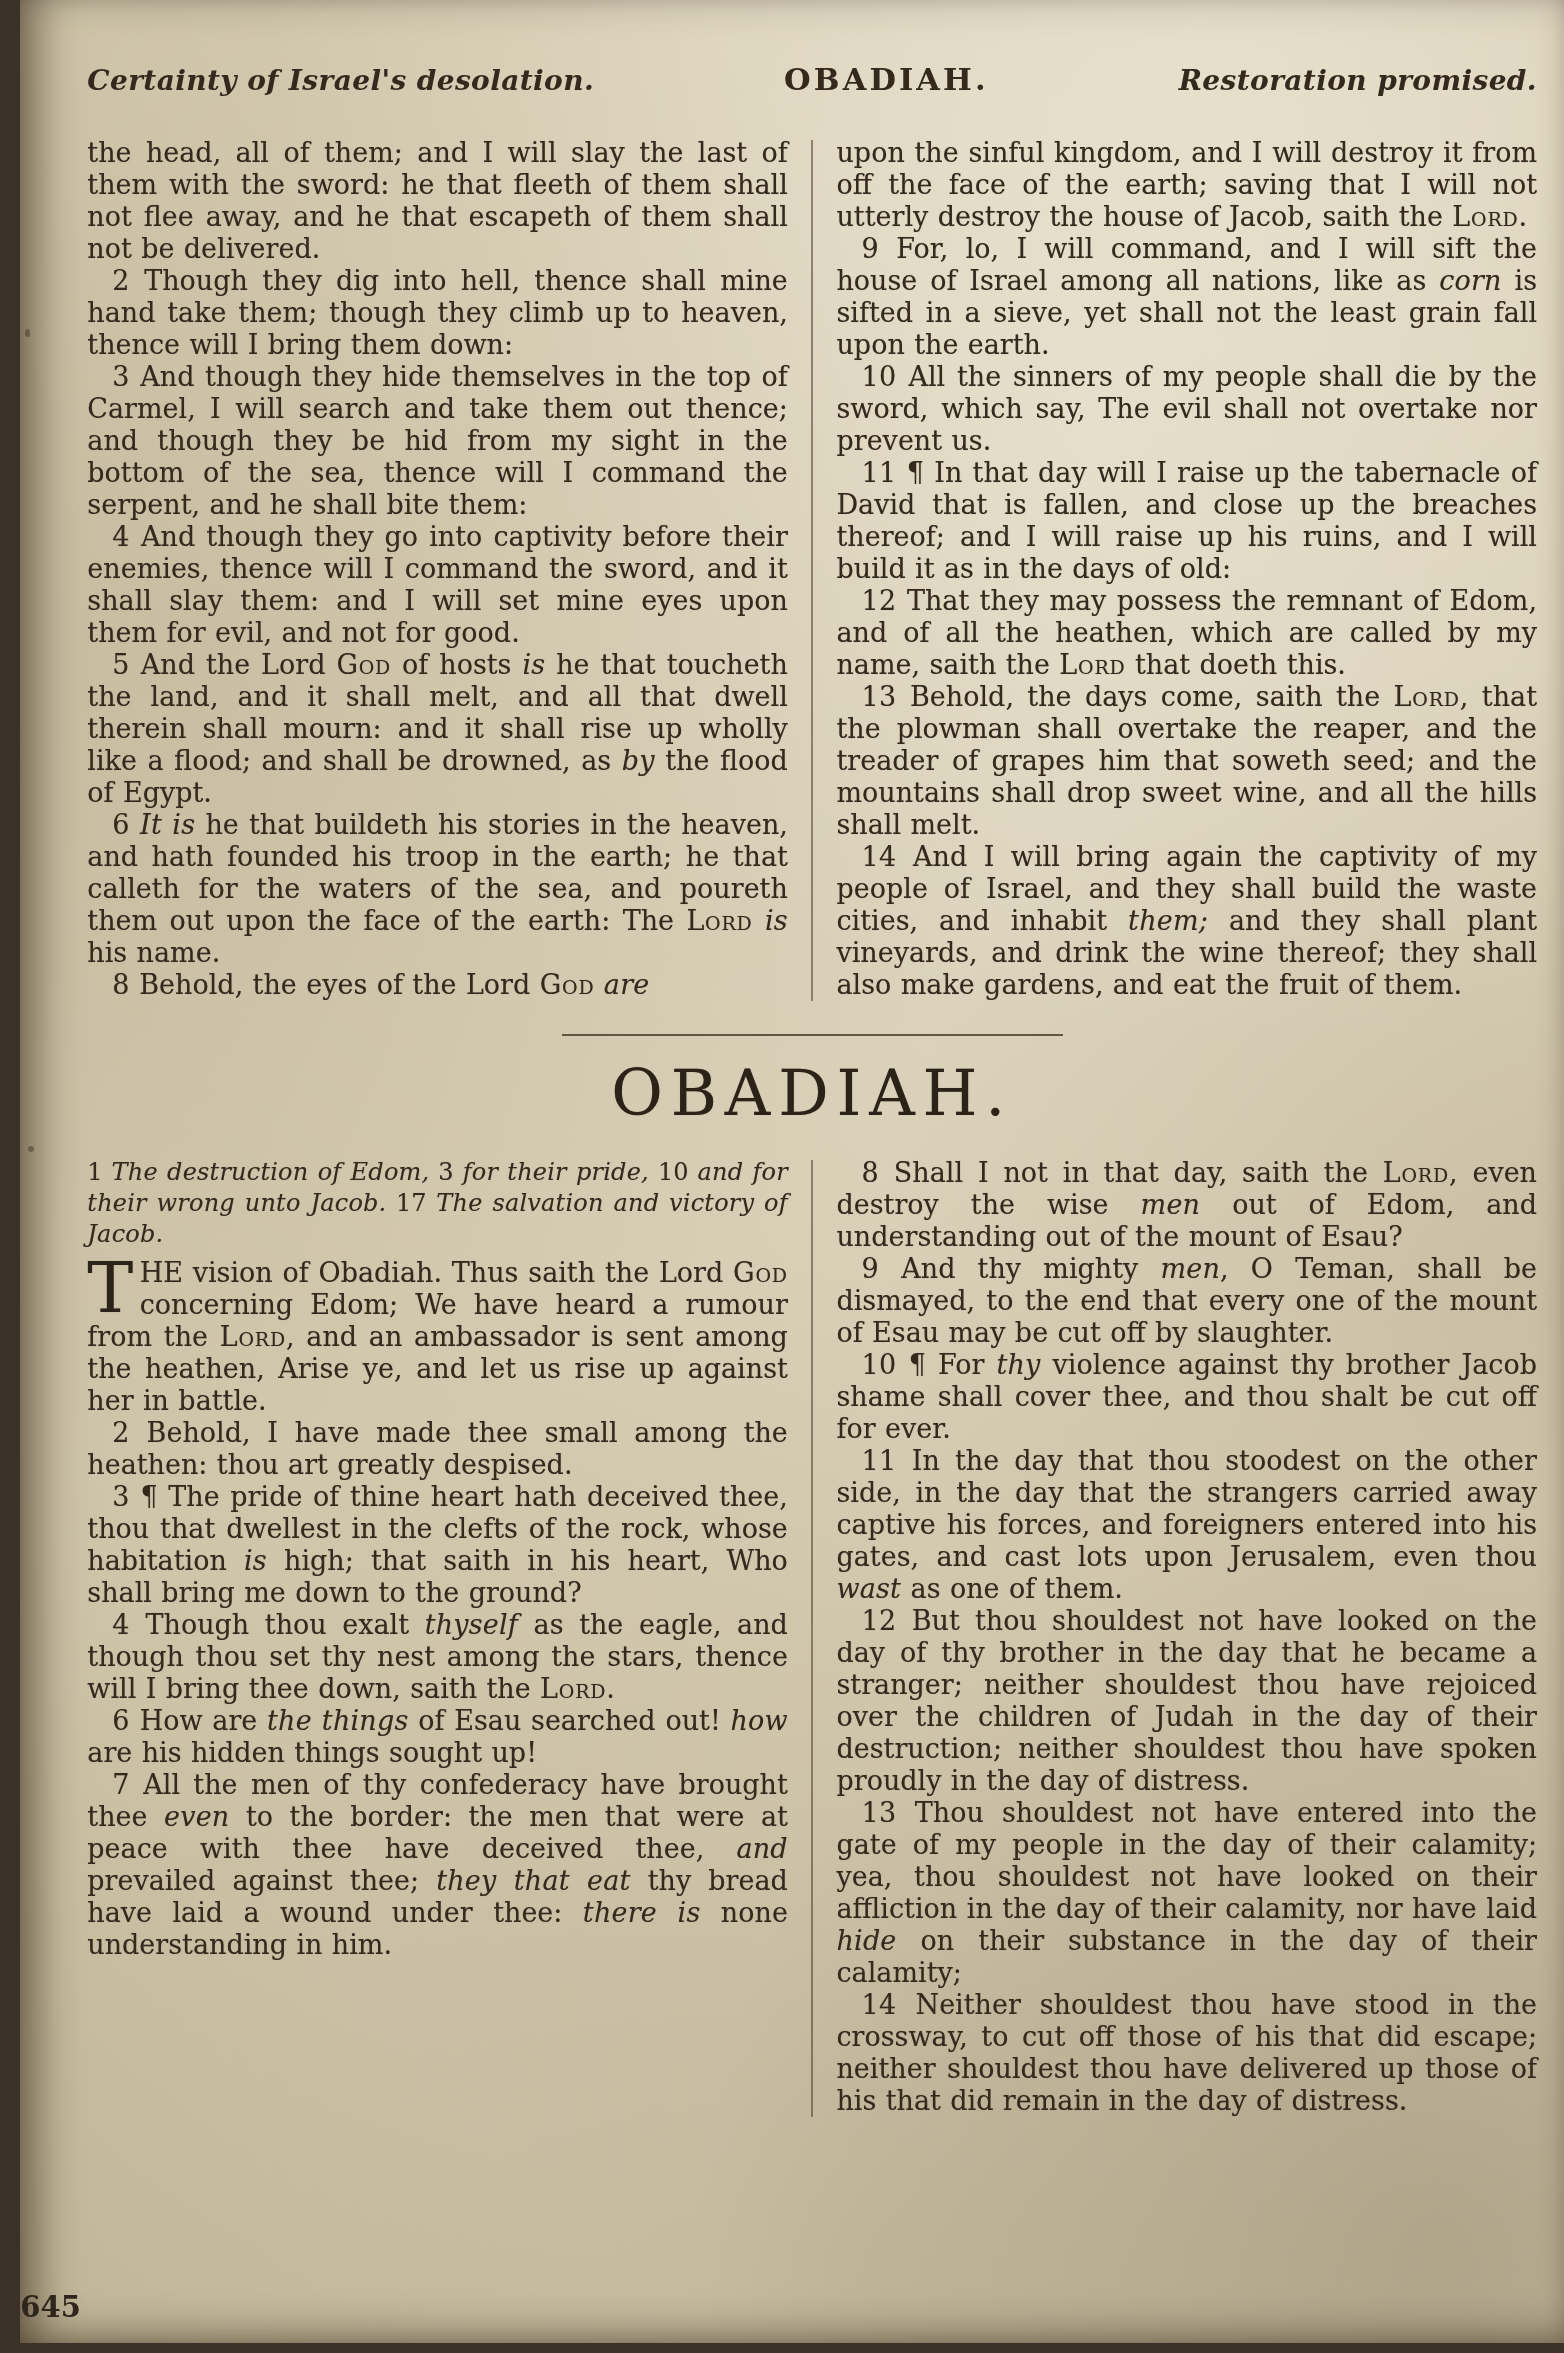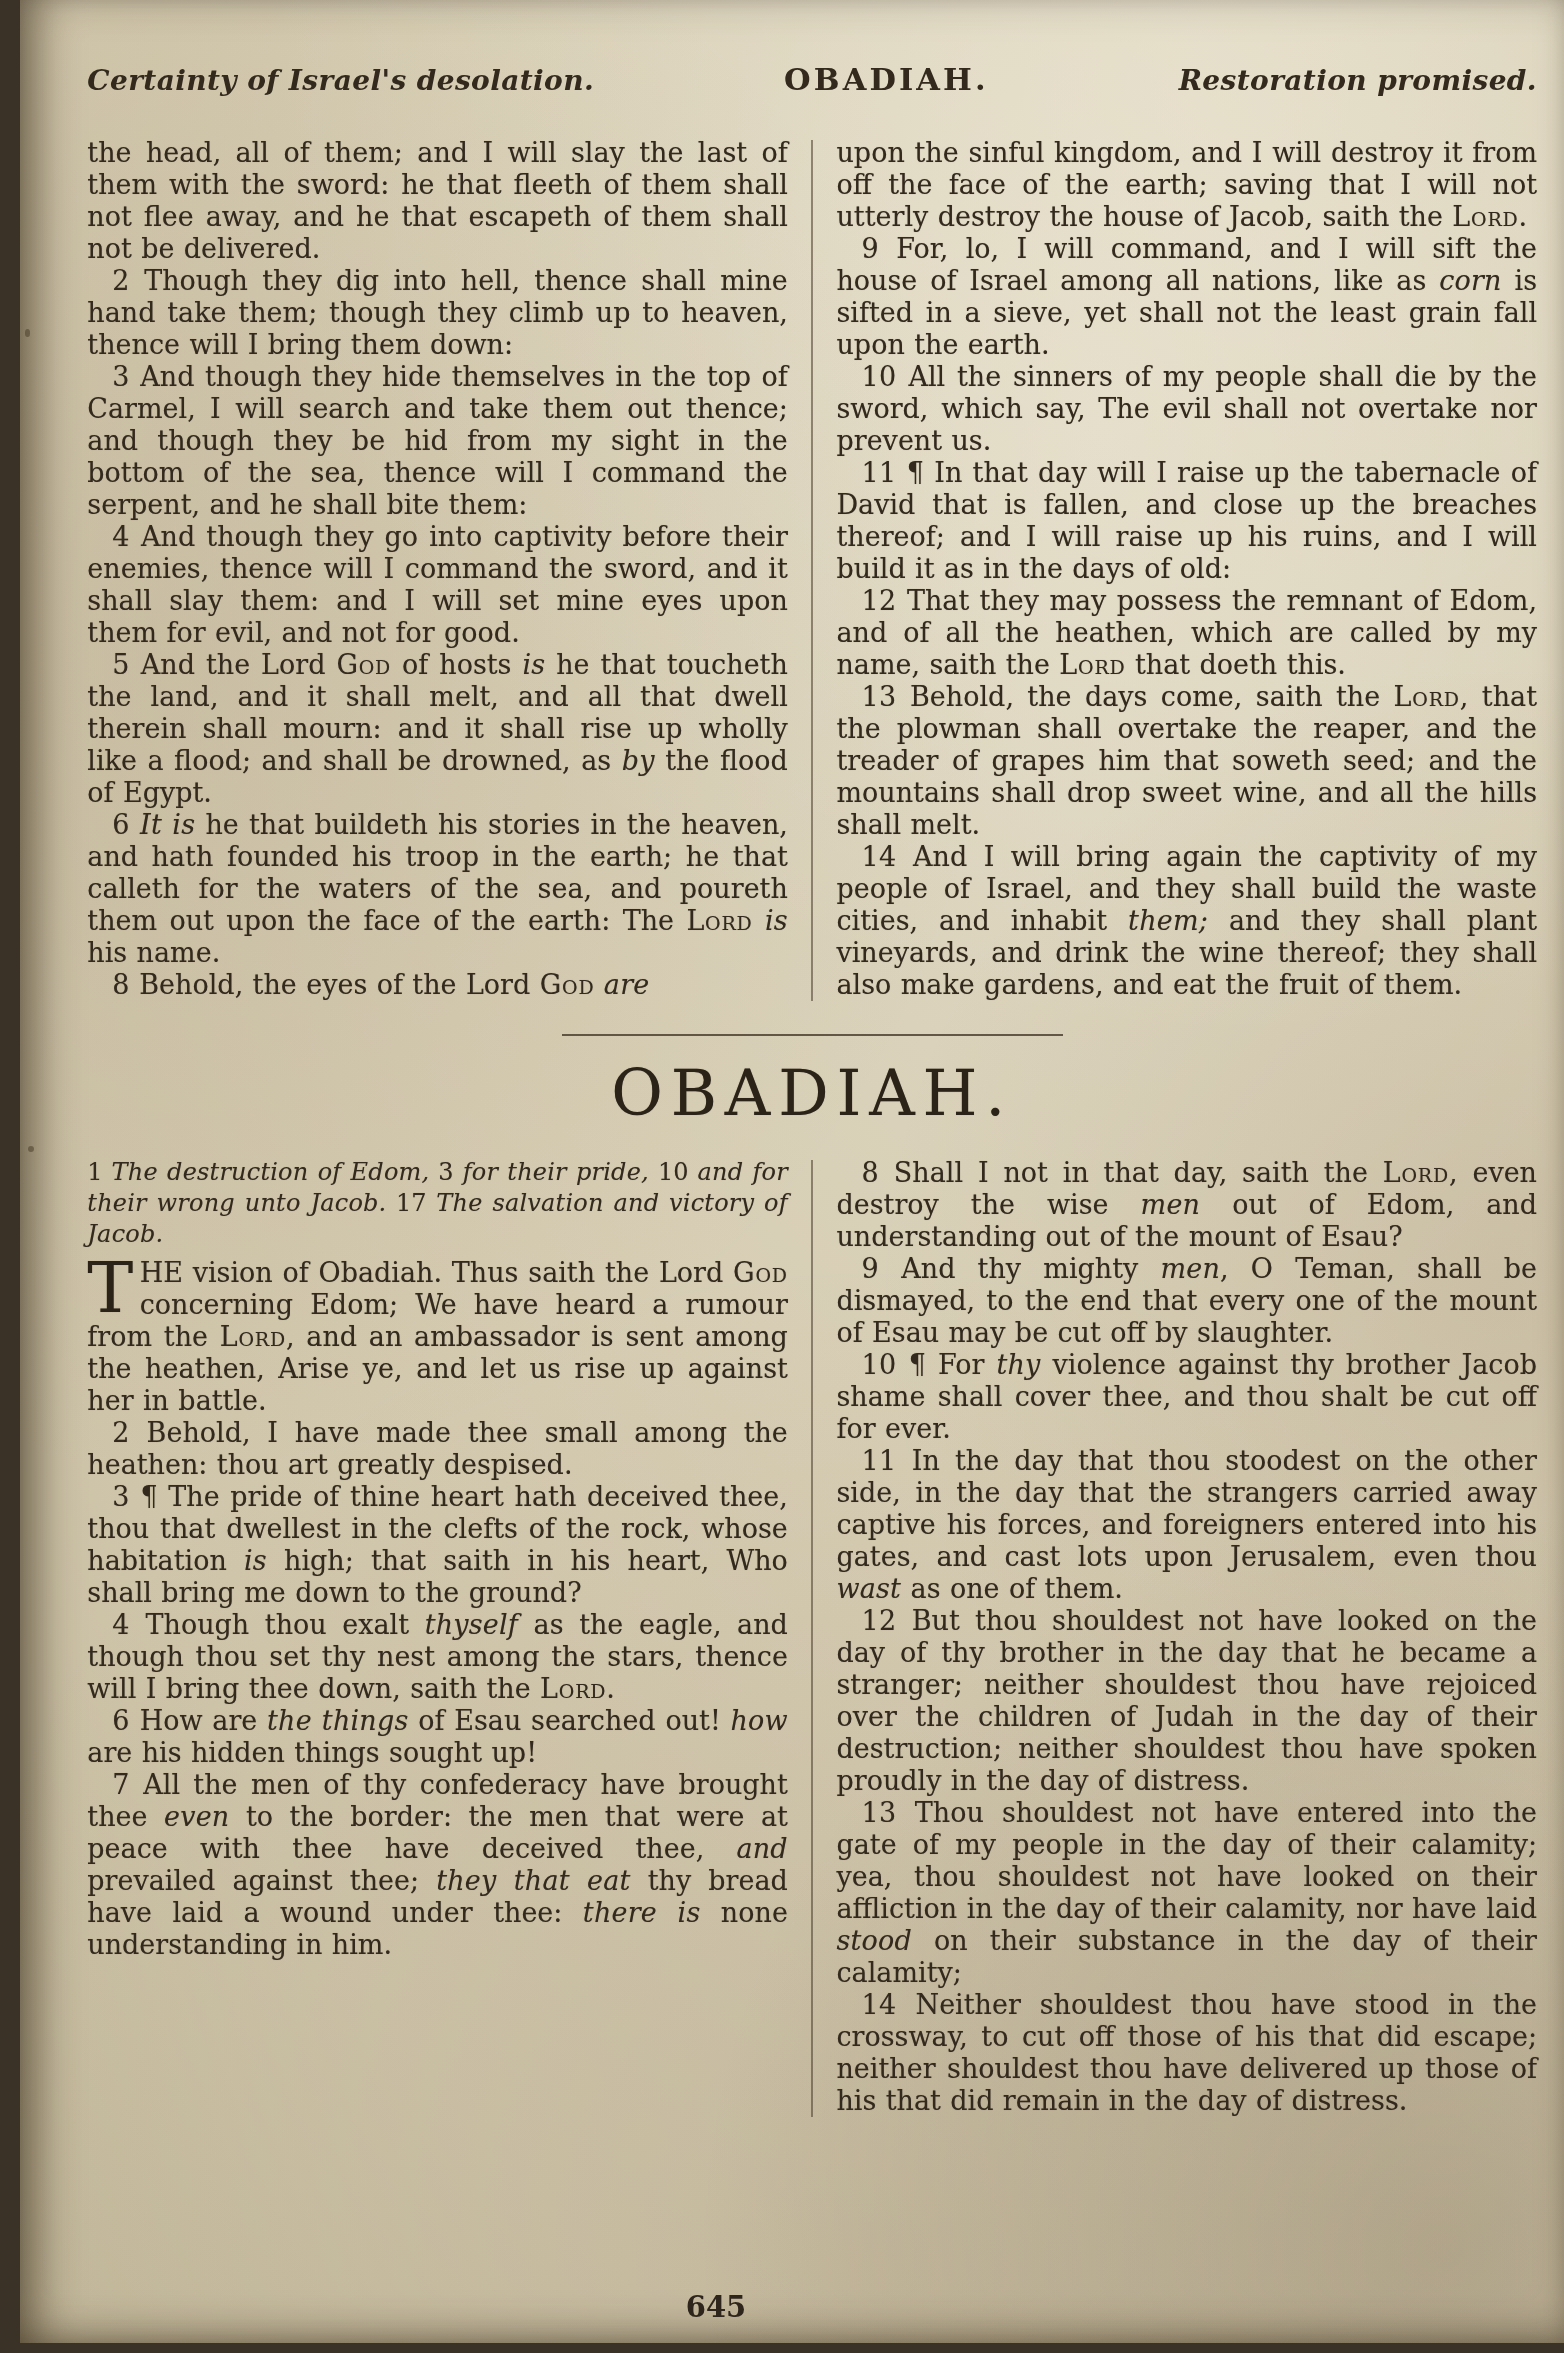--- a/index.html
+++ b/index.html
@@ -81,21 +81,21 @@
   }
   .book-title{
     margin:20.3px 0 27px 0;
     text-align:center;
     font-size:63px;font-weight:normal;letter-spacing:7.8px;
     color:#2b2218;
     text-shadow:0 0 0.8px rgba(43,34,24,.4);
   }
   .page-number{
     position:absolute;left:0;bottom:19px;width:47%;
-    text-align:right;
+    text-align:left;
     font-size:29px;font-weight:bold;color:#2e261c;
   }
   .speck{position:absolute;border-radius:50%;background:rgba(70,55,35,.5);}
   .speck.s1{left:4.7px;top:329px;width:5.5px;height:7.8px;}
   .speck.s2{left:7.8px;top:1146px;width:6.3px;height:6.3px;}
 </style>
 </head>
 <body>
 
 <div class="paper">
@@ -146,21 +146,21 @@
           <p class="verse"><span class="vnum">6</span>&nbsp;How are <i>the things</i> of Esau searched out! <i>how</i> are his hidden things sought up!</p>
           <p class="verse"><span class="vnum">7</span>&nbsp;All the men of thy confederacy have brought thee <i>even</i> to the border: the men that were at peace with thee have deceived thee, <i>and</i> prevailed against thee; <i>they that eat</i> thy bread have laid a wound under thee: <i>there is</i> none understanding in him.</p>
         </div>
       <div class="col-divider"></div>
       <div class="col" id="obadiah-right">
           <p class="verse"><span class="vnum">8</span>&nbsp;Shall I not in that day, saith the <span class="sc">Lord</span>, even destroy the wise <i>men</i> out of Edom, and understanding out of the mount of Esau?</p>
           <p class="verse"><span class="vnum">9</span>&nbsp;And thy mighty <i>men</i>, O Teman, shall be dismayed, to the end that every one of the mount of Esau may be cut off by slaughter.</p>
           <p class="verse"><span class="vnum">10</span>&nbsp;¶ For <i>thy</i> violence against thy brother Jacob shame shall cover thee, and thou shalt be cut off for ever.</p>
           <p class="verse"><span class="vnum">11</span>&nbsp;In the day that thou stoodest on the other side, in the day that the strangers carried away captive his forces, and foreigners entered into his gates, and cast lots upon Jerusalem, even thou <i>wast</i> as one of them.</p>
           <p class="verse"><span class="vnum">12</span>&nbsp;But thou shouldest not have looked on the day of thy brother in the day that he became a stranger; neither shouldest thou have rejoiced over the children of Judah in the day of their destruction; neither shouldest thou have spoken proudly in the day of distress.</p>
-          <p class="verse"><span class="vnum">13</span>&nbsp;Thou shouldest not have entered into the gate of my people in the day of their calamity; yea, thou shouldest not have looked on their affliction in the day of their calamity, nor have laid <i>stood</i> on their substance in the day of their calamity;</p>
+          <p class="verse"><span class="vnum">13</span>&nbsp;Thou shouldest not have entered into the gate of my people in the day of their calamity; yea, thou shouldest not have looked on their affliction in the day of their calamity, nor have laid <i>hide</i> on their substance in the day of their calamity;</p>
           <p class="verse"><span class="vnum">14</span>&nbsp;Neither shouldest thou have stood in the crossway, to cut off those of his that did escape; neither shouldest thou have delivered up those of his that did remain in the day of distress.</p>
         </div>
     </section>
 
   </div>
 
   <div class="page-number">645</div>
 </div>
 
 

